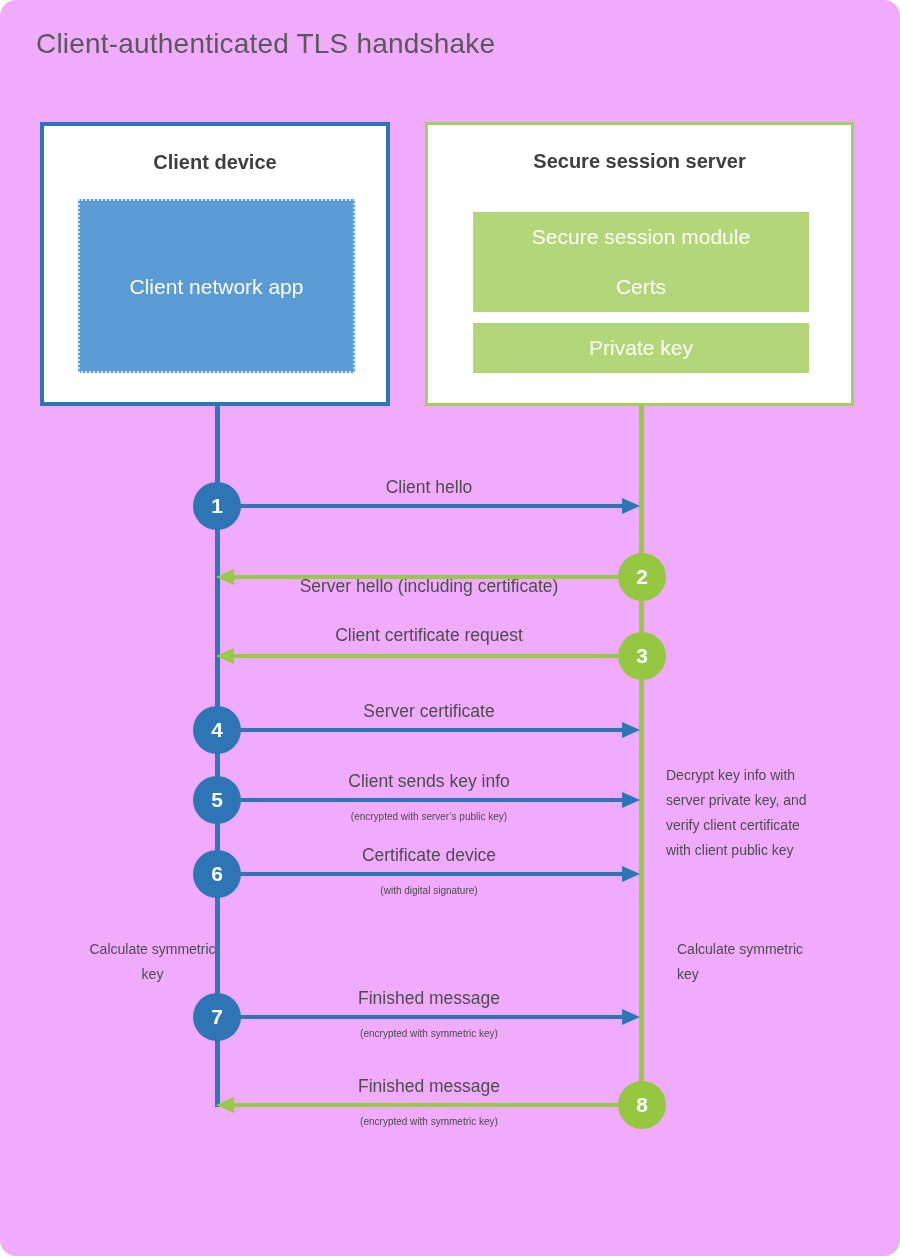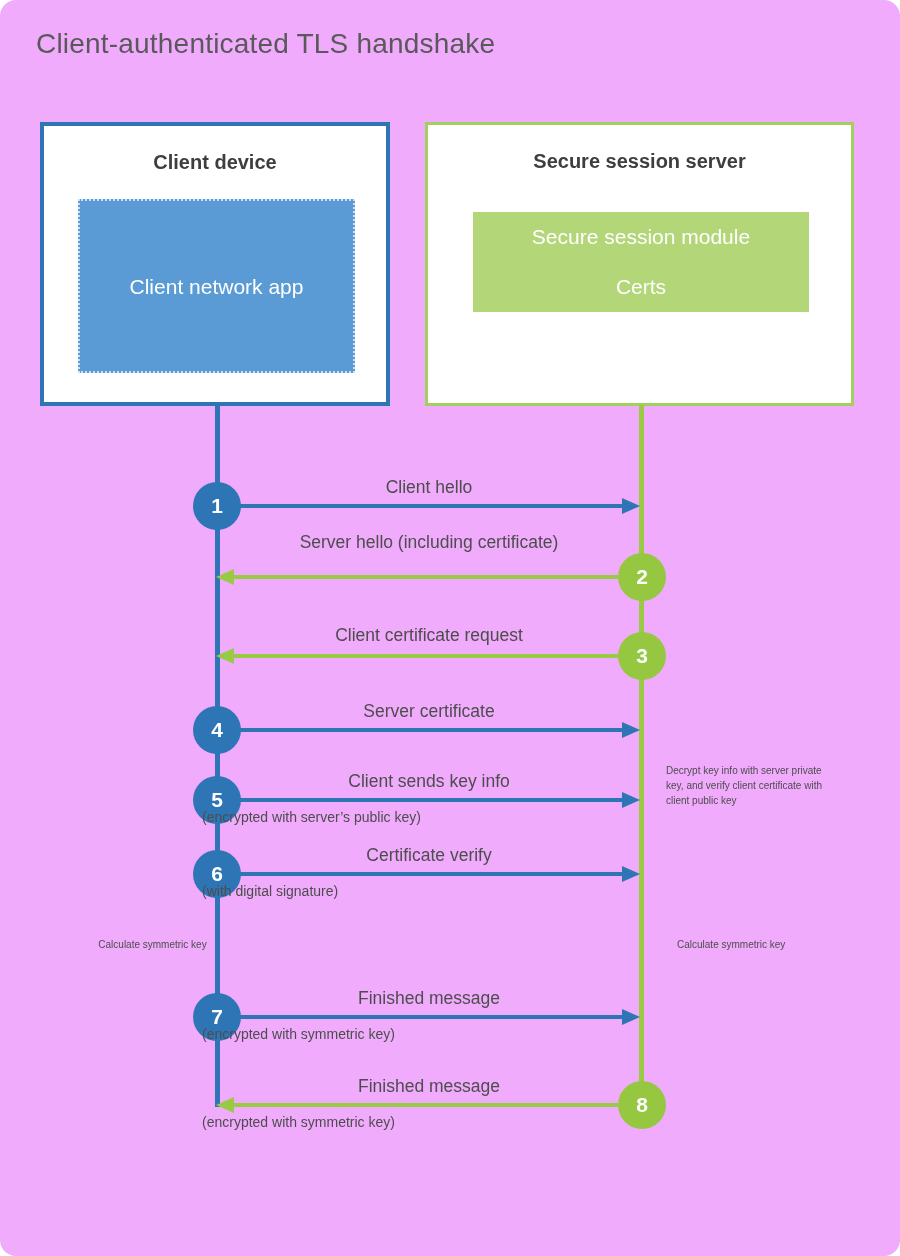--- a/index.html
+++ b/index.html
@@ -31,39 +31,39 @@
   
   .lifeline{position:absolute;width:5px;}
   .lifeline.blue{left:215px;top:405px;height:702px;background:#2e75b6;}
   .lifeline.green{left:639px;top:405px;height:700px;background:#99ca43;}
   
   .msg-label{
     position:absolute;left:209px;width:440px;text-align:center;
     font-size:17.5px;color:#4d4d4d;line-height:22px;
   }
   .msg-sublabel{
-    position:absolute;left:202px;width:440px;text-align:left;
-    font-size:14px;color:#4d4d4d;line-height:18px;
+    position:absolute;left:209px;width:440px;text-align:center;
+    font-size:10px;color:#4d4d4d;line-height:18px;
   }
   .h-line{position:absolute;height:4px;}
   .h-line.blue{background:#2e75b6;left:240px;width:382px;}
   .h-line.green{background:#99ca43;left:234px;width:384px;}
   .arrowhead{position:absolute;width:0;height:0;border-top:8px solid transparent;border-bottom:8px solid transparent;}
   .arrowhead.right{left:622px;border-left:18px solid #2e75b6;}
   .arrowhead.left{left:216px;border-right:18px solid #99ca43;}
   .step-circle{
     position:absolute;width:48px;height:48px;border-radius:50%;
     display:flex;align-items:center;justify-content:center;
     color:#ffffff;font-size:21px;font-weight:bold;
   }
   .step-circle.blue{background:#2e75b6;left:193px;}
   .step-circle.green{background:#95c840;left:618px;}
   
   .side-note{
-    position:absolute;font-size:10px;color:#4d4d4d;line-height:15px;
+    position:absolute;font-size:14px;color:#4d4d4d;line-height:25px;
   }
   .decrypt-note{left:666px;top:763px;width:162px;text-align:left;}
   .calc-left{left:85px;top:937px;width:135px;text-align:center;}
   .calc-right{left:677px;top:937px;width:135px;text-align:left;}
 </style>
 </head>
 <body>
 
 <div class="canvas">
 
@@ -74,51 +74,52 @@
   </div>
   <div class="app-box">
     <span>Client network app</span>
   </div>
 
   <div class="actor-box server-box">
     <div class="box-title">Secure session server</div>
   </div>
   <div class="server-bar" style="top:200px;margin-top:12px;">Secure session module</div>
   <div class="server-bar" style="top:261px;height:51px;">Certs</div>
+  <div class="server-bar" style="top:323px;">Private key</div>
 
   <div class="lifeline blue"></div>
   <div class="lifeline green"></div>
 
   <div class="msg-label" style="top:476px;">Client hello</div>
   <div class="h-line blue" style="top:504px;"></div>
   <div class="arrowhead right" style="top:498px;"></div>
   <div class="step-circle blue" style="top:482px;">1</div>
 
-  <div class="msg-label" style="top:531px;">Server hello (including certificate)</div>
+  <div class="msg-label" style="top:575px;">Server hello (including certificate)</div>
   <div class="h-line green" style="top:575px;"></div>
   <div class="arrowhead left" style="top:569px;"></div>
   <div class="step-circle green" style="top:553px;">2</div>
 
   <div class="msg-label" style="top:624px;">Client certificate request</div>
   <div class="h-line green" style="top:654px;"></div>
   <div class="arrowhead left" style="top:648px;"></div>
   <div class="step-circle green" style="top:632px;">3</div>
 
   <div class="msg-label" style="top:700px;">Server certificate</div>
   <div class="h-line blue" style="top:728px;"></div>
   <div class="arrowhead right" style="top:722px;"></div>
   <div class="step-circle blue" style="top:706px;">4</div>
 
   <div class="msg-label" style="top:770px;">Client sends key info</div>
   <div class="h-line blue" style="top:798px;"></div>
   <div class="arrowhead right" style="top:792px;"></div>
   <div class="step-circle blue" style="top:776px;">5</div>
   <div class="msg-sublabel" style="top:808px;">(encrypted with server’s public key)</div>
 
-  <div class="msg-label" style="top:844px;">Certificate verify</div>
+  <div class="msg-label" style="top:844px;">Certificate device</div>
   <div class="h-line blue" style="top:872px;"></div>
   <div class="arrowhead right" style="top:866px;"></div>
   <div class="step-circle blue" style="top:850px;">6</div>
   <div class="msg-sublabel" style="top:882px;">(with digital signature)</div>
 
   <div class="msg-label" style="top:987px;">Finished message</div>
   <div class="h-line blue" style="top:1015px;"></div>
   <div class="arrowhead right" style="top:1009px;"></div>
   <div class="step-circle blue" style="top:993px;">7</div>
   <div class="msg-sublabel" style="top:1025px;">(encrypted with symmetric key)</div>

